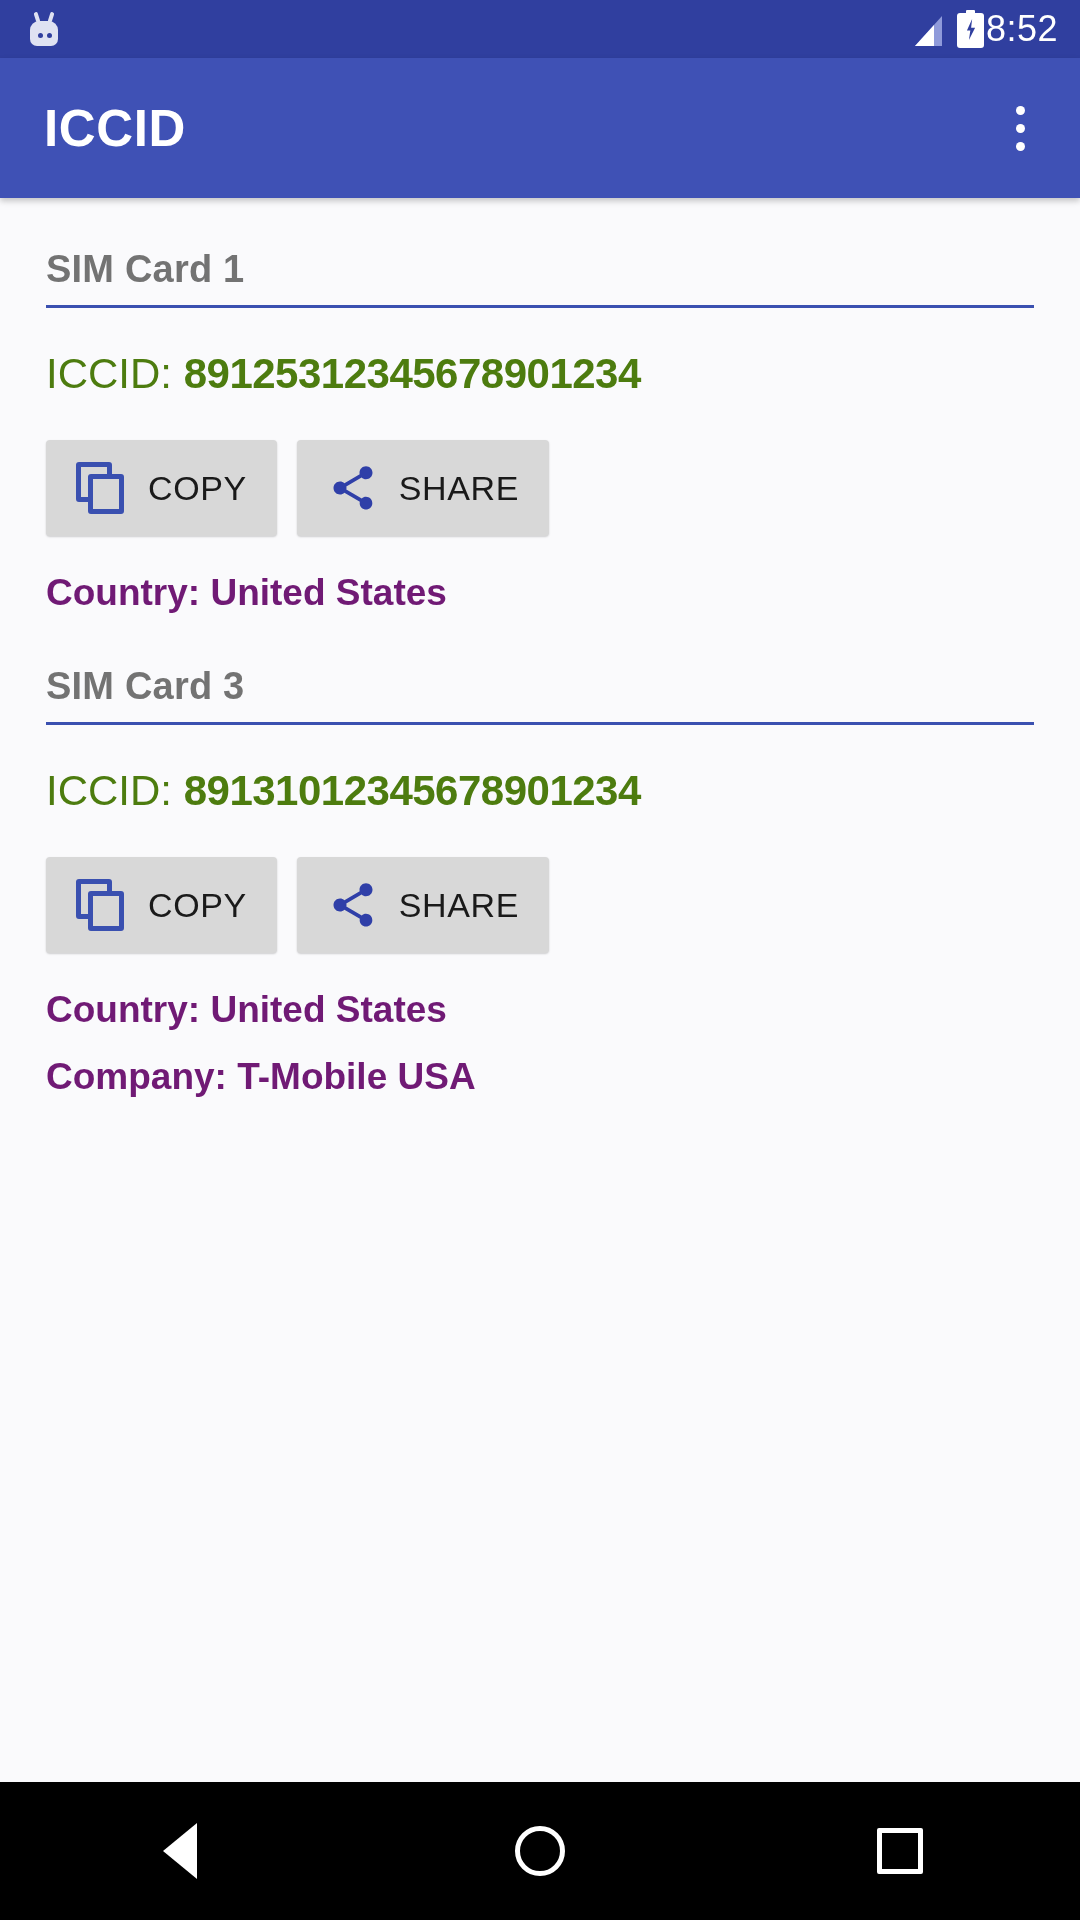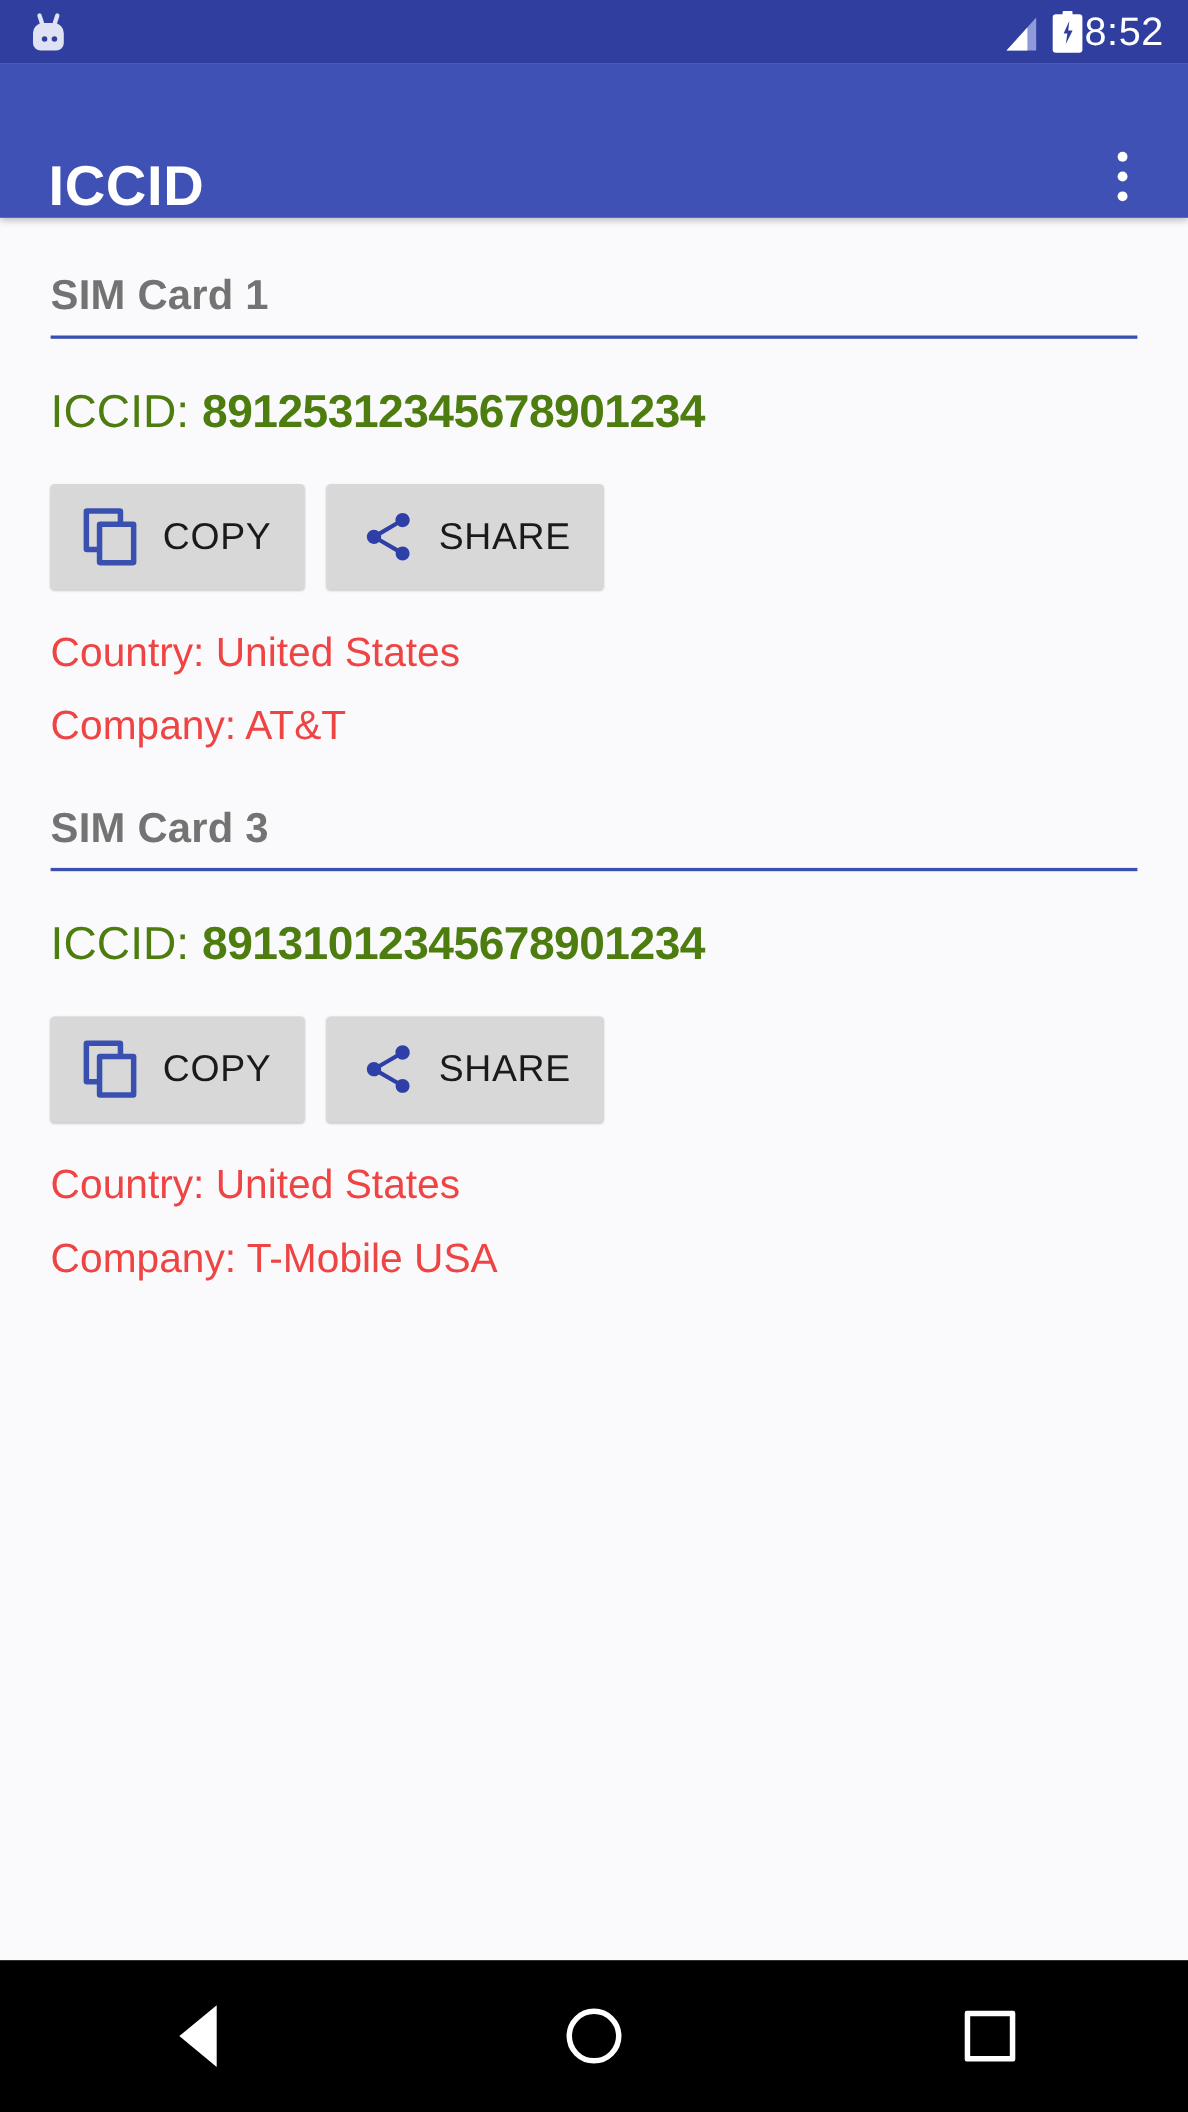--- a/index.html
+++ b/index.html
@@ -70,21 +70,21 @@
   }
   .clock{
     color:#fff; font-size:36px; font-weight:400;
     letter-spacing:0.5px; line-height:1;
   }
 
   
   .app-bar{
     height:140px; width:100%;
     background:#3F51B5;
-    display:flex; align-items:flex-end;
+    display:flex; align-items:center;
     padding:0 30px 0 44px;
     box-shadow:0 3px 6px rgba(0,0,0,0.22);
     position:relative; z-index:5;
   }
   .app-title{
     color:#ffffff; font-size:51px; font-weight:700;
     letter-spacing:0.6px;
   }
   .overflow-menu{
     margin-left:auto; width:60px; height:76px;
@@ -154,22 +154,22 @@
     position:absolute; left:12px; top:12px;
     width:36px; height:40px;
     border:5px solid #3a50b0;
     border-radius:3px;
     background:#d8d8d8;
   }
   .share-icon{ width:52px; height:52px; }
 
   .meta-line{
     font-size:37px;
-    color:#ef4444;
-    font-weight:400;
+    color:#701a75;
+    font-weight:700;
     padding-top:22px;
     line-height:1.22;
   }
   .meta-line.first{ padding-top:34px; }
 
   
   .nav-bar{
     position:absolute; left:0; bottom:0;
     width:1080px; height:138px;
     background:#000000;
@@ -251,21 +251,20 @@
         <span class="share-icon">
           <svg viewBox="0 0 24 24" width="52" height="52">
             <path d="M18 16.08c-.76 0-1.44.3-1.96.77L8.91 12.7c.05-.23.09-.46.09-.7s-.04-.47-.09-.7l7.05-4.11c.54.5 1.25.81 2.04.81 1.66 0 3-1.34 3-3s-1.34-3-3-3-3 1.34-3 3c0 .24.04.47.09.7L8.04 9.81C7.5 9.31 6.79 9 6 9c-1.66 0-3 1.34-3 3s1.34 3 3 3c.79 0 1.5-.31 2.04-.81l7.12 4.16c-.05.21-.08.43-.08.65 0 1.61 1.31 2.92 2.92 2.92s2.92-1.31 2.92-2.92-1.31-2.92-2.92-2.92z" fill="#2f3fa8"></path>
           </svg>
         </span>
         <span class="mbtn-label">SHARE</span>
       </button>
     </div>
 
     <div class="meta-line first">Country: United States</div>
-    <div class="meta-line">Company: AT&amp;T</div>
   </div>
 
   <div class="sim-block">
     <div class="section-title">SIM Card 3</div>
     <div class="divider"></div>
 
     <div class="iccid-line">
       <span class="lbl">ICCID: </span><span class="val">89131012345678901234</span>
     </div>
 

